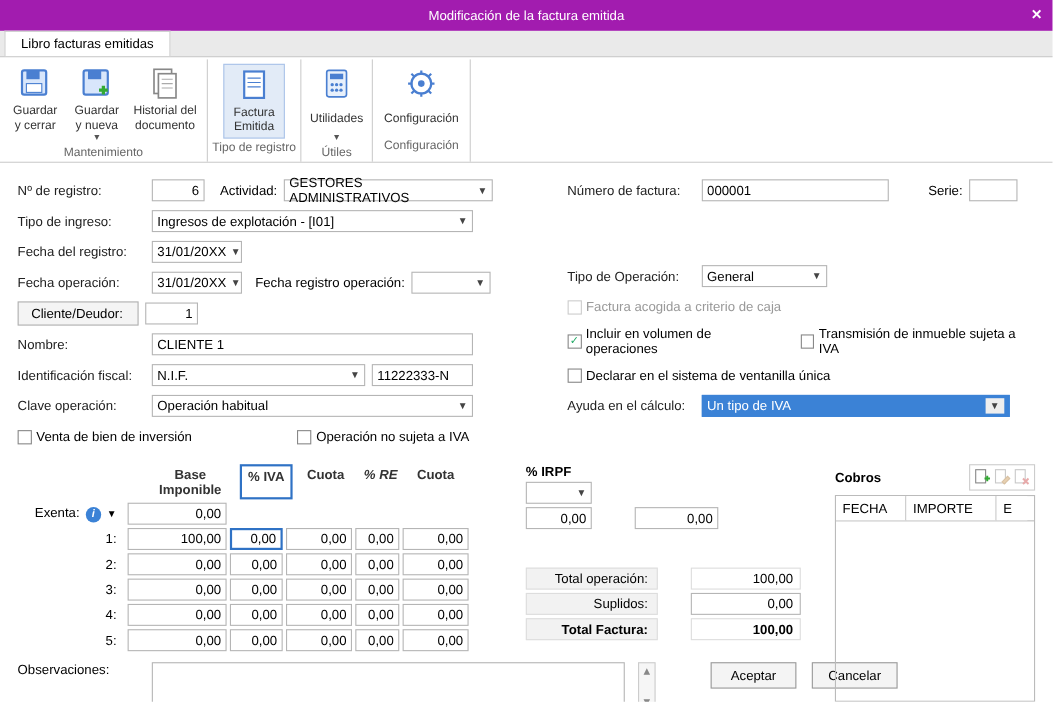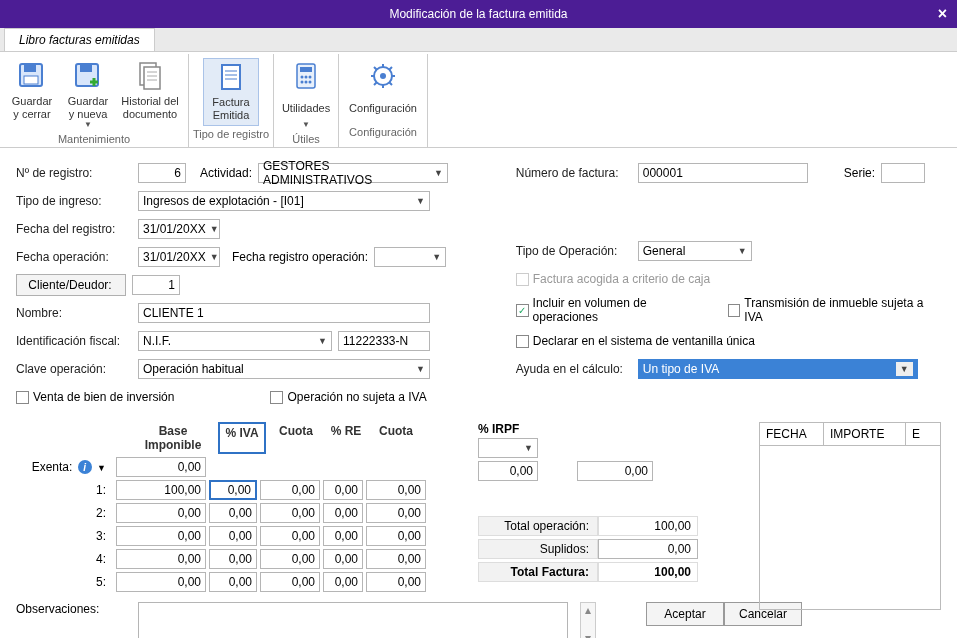--- a/index.html
+++ b/index.html
@@ -1,21 +1,21 @@
 <!DOCTYPE html>
 <html><head>
 <meta charset="utf-8">
 <style>
 * { box-sizing: border-box; margin: 0; padding: 0; font-family: "Segoe UI", Tahoma, sans-serif; font-size: 12px; }
 body { background: #fff; width: 957px; height: 638px; overflow: hidden; position: relative; }
 
-.titlebar { background: #4c1d95; height: 28px; color: #fff; text-align: center; line-height: 28px; position: relative; }
+.titlebar { background: #a21caf; height: 28px; color: #fff; text-align: center; line-height: 28px; position: relative; }
 .titlebar .close { position: absolute; right: 10px; top: 0; font-size: 16px; font-weight: bold; cursor: pointer; }
 
-.tabstrip { background: #e8e8e8ee; height: 24px; border-bottom: 1px solid #ccc; font-style: italic; }
+.tabstrip { background: #e8e8e8ee; height: 24px; border-bottom: 1px solid #ccc; }
 .tab { display: inline-block; background: #fff; border: 1px solid #ccc; border-bottom: none; padding: 4px 14px; margin-left: 4px; position: relative; top: 0; }
 
 .ribbon { display: flex; border-bottom: 1px solid #ccc; padding: 2px 0 0 0; }
 .rgroup { border-right: 1px solid #ccc; padding: 4px 4px 2px 4px; display: flex; flex-direction: column; align-items: center; }
 .rgroup-items { display: flex; }
 .rbtn { display: flex; flex-direction: column; align-items: center; width: 56px; padding: 2px 2px; text-align: center; cursor: pointer; }
 .rbtn .ico { width: 32px; height: 32px; margin-bottom: 2px; }
 .rbtn.active { background: #e2ebf7; border: 1px solid #aac3e8; }
 .rbtn .lbl { line-height: 1.15; font-size: 11px; color: #333; min-height: 28px; display:flex; align-items:center; justify-content:center; white-space: pre-line; }
 .rgroup-title { font-size: 11px; color: #666; margin-top: 2px; }
@@ -35,46 +35,46 @@
 
 .combo-sel { background: #3b82d6; color: #fff; border: 1px solid #3b82d6; }
 
 .tax-area { padding: 0 28px; display: flex; gap: 10px; position: relative; }
 .tax-left { width: 440px; }
 .tax-header { display: flex; font-weight: bold; color: #333; }
 .tax-header > div { text-align: center; padding: 2px 2px; }
 .col-bi { width: 90px; margin-left: 100px;}
 .col-iva { width: 48px; border: 2px solid #2f72c5; }
 .col-cuota1 { width: 60px; }
-.col-re { width: 40px; }
+.col-re { width: 40px; font-style: italic; }
 .col-cuota2 { width: 60px; }
 .tax-row { display: flex; align-items: center; margin-top: 3px; }
 .tax-row .rlbl { width: 88px; text-align: right; padding-right: 10px; }
 .tax-row input { height: 20px; border: 1px solid #b5b5b5; text-align: right; padding: 1px 4px; margin-right: 3px; }
 .w-bi { width: 90px; } .w-iva { width: 48px; } .w-c1 { width: 60px; } .w-re { width: 40px; } .w-c2 { width: 60px; }
 .iva-focus { border: 2px solid #2f72c5 !important; }
 
 .tax-right { width: 270px; }
 .irpf-head { display:flex; font-weight:bold; }
-.total-row { display:flex; align-items:center; margin-top:3px; }
+.total-row { display:flex; align-items:center; margin-top:3px;gap:30px; }
 .total-row .tlbl { width: 120px; text-align:right; padding-right:8px; background:#f2f2f2; border:1px solid #ddd; height:20px; line-height:18px;}
 .total-row .tval { width: 100px; text-align:right; border:1px solid #ddd; height:20px; line-height:18px; padding-right:6px;}
 
 .cobros { position:absolute; top:0; right:16px; width:182px; }
 .cobros-head { display:flex; align-items:center; justify-content:space-between; padding-bottom:4px;}
 .cobros-head .icons { display:flex; gap:2px; border:1px solid #ccc; padding:3px;}
 .cobros-head svg { width:16px; height:16px; }
 .cobros-table { border:1px solid #bbb; height:188px; }
 .cobros-table .thead { display:flex; border-bottom:1px solid #bbb; }
 .cobros-table .th { border-right:1px solid #bbb; padding:4px 6px; font-weight:normal; background:#fff;}
 
 .bottom { padding: 10px 16px; display:flex; align-items:flex-start; gap:12px; }
 .bottom textarea { width: 430px; height: 44px; border:1px solid #b5b5b5; resize:none; }
 .bottom .scroll { width:16px; height:44px; border:1px solid #ccc; display:flex; flex-direction:column; justify-content:space-between; align-items:center; font-size:8px; color:#888; background:#f6f6f6;}
-.bottom-btns { margin-left: 38px; display:flex; }
+.bottom-btns { margin-left: 38px; display:flex; gap:14px; }
 .bottom-btns button { width: 78px; height: 24px; border:1px solid #999; background:#f4f4f4; cursor:pointer;}
 
 .info-icon { display:inline-flex; width:14px; height:14px; border-radius:50%; background:#3b82d6; color:#fff; font-size:10px; align-items:center; justify-content:center; font-style:italic; font-weight:bold; margin-left:2px;}
 </style>
 </head>
 <body>
 
 <div class="titlebar">
   <span>Modificación de la factura emitida</span>
   <span class="close">×</span>
@@ -370,20 +370,37 @@
       <span class="tlbl">Suplidos:</span>
       <input class="tval" style="border: 1px solid rgb(181, 181, 181);" value="0,00">
     </div>
     <div class="total-row">
       <span class="tlbl" style="font-weight:bold">Total Factura:</span>
       <span class="tval" style="font-weight:bold">100,00</span>
     </div>
   </div>
 
   <div class="cobros">
+    <div class="cobros-head">
+      <span style="font-weight:bold">Cobros</span>
+      <div class="icons">
+        <svg viewBox="0 0 16 16">
+            <rect x="2" y="1" width="9" height="12" fill="none" stroke="#888"></rect>
+            <path d="M10 9h5M12.5 6.5v5" stroke="#3a3" stroke-width="1.8"></path>
+          </svg>
+        <svg viewBox="0 0 16 16" style="opacity:.45">
+            <rect x="2" y="1" width="9" height="12" fill="none" stroke="#888"></rect>
+            <path d="M8 12l5-5 2 2-5 5z" fill="#c95" stroke="#a73"></path>
+          </svg>
+        <svg viewBox="0 0 16 16" style="opacity:.45">
+            <rect x="2" y="1" width="9" height="12" fill="none" stroke="#888"></rect>
+            <path d="M9 9l5 5M14 9l-5 5" stroke="#c44" stroke-width="1.8"></path>
+          </svg>
+      </div>
+    </div>
     <div class="cobros-table">
       <div class="thead">
         <div class="th" style="width:64px">FECHA</div>
         <div class="th" style="width:82px">IMPORTE</div>
         <div class="th" style="width:28px;border-right:none">E</div>
       </div>
     </div>
   </div>
 </div>
 

